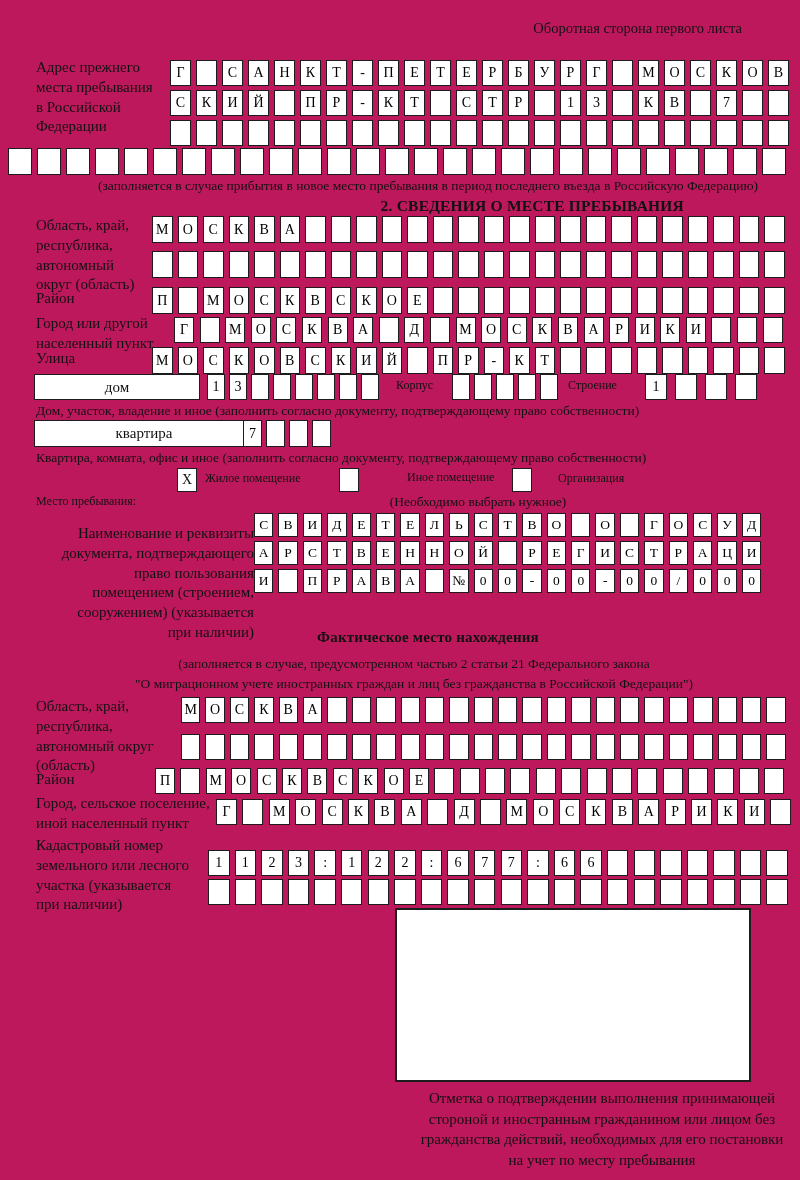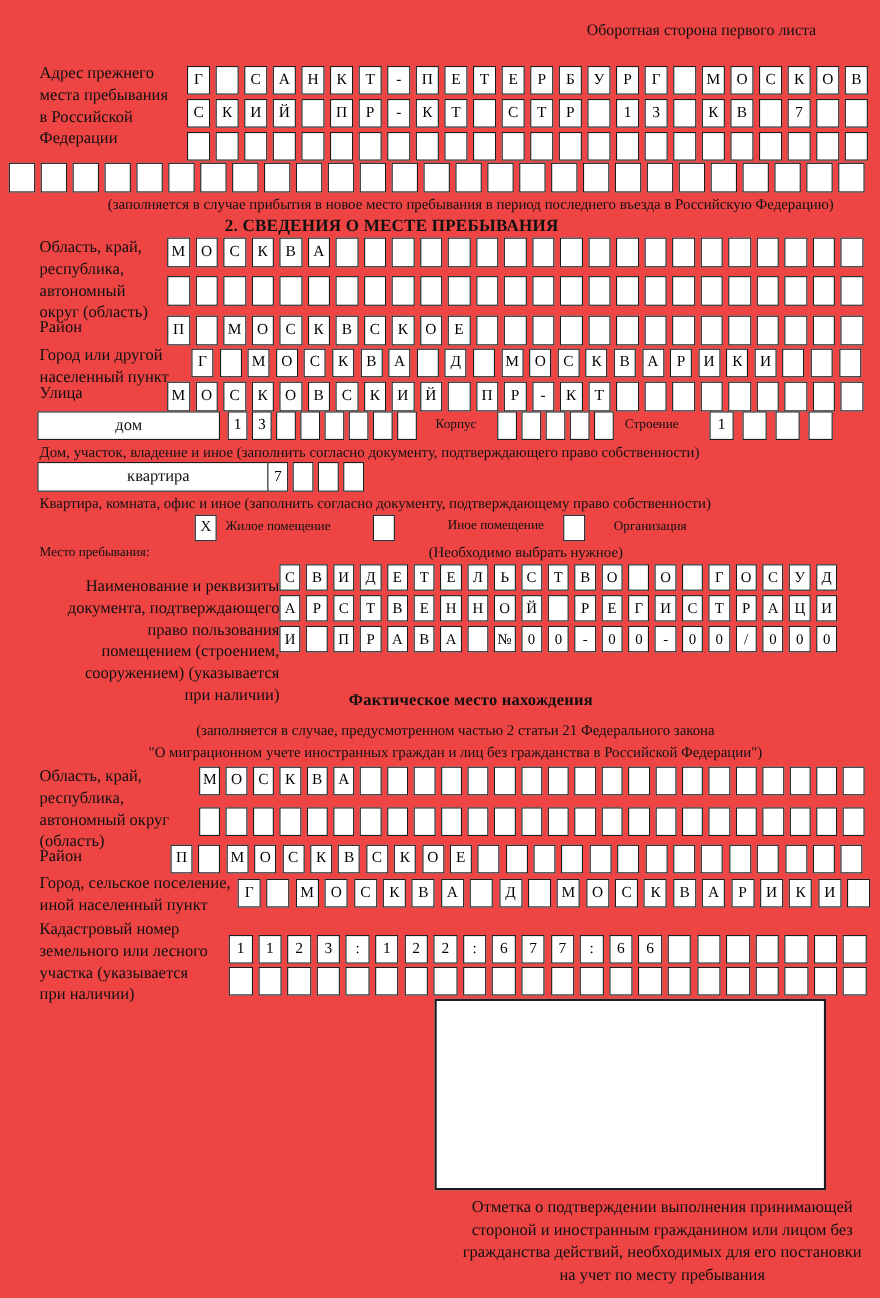--- a/index.html
+++ b/index.html
@@ -1,17 +1,17 @@
 <!DOCTYPE html>
 <html><head>
 <meta charset="utf-8">
 <style>
   html,body{margin:0;padding:0;background:#888;}
   .page{
-    position:relative;width:800px;height:1180px;background:#ef4444;
+    position:relative;width:800px;height:1180px;background:#be185d;
     font-family:"Liberation Serif","DejaVu Serif",serif;color:#111;
     overflow:hidden;margin:0 auto;
   }
   .abs{position:absolute;}
   .lbl{font-size:15px;line-height:1.32;white-space:pre-line;}
   .note{font-size:13.5px;}
   .center{text-align:center;padding-left:28px;}
   .title{font-weight:bold;font-size:15.5px;letter-spacing:.2px;}
   .ml{white-space:pre-line;}
   .cells{position:absolute;display:flex;}
@@ -158,21 +158,21 @@
       <div class="cell"></div>
       <div class="cell"></div>
       <div class="cell"></div>
       <div class="cell"></div>
       <div class="cell"></div>
       <div class="cell"></div>
       <div class="cell"></div>
     </div>
   <div class="abs note center" style="left:0;top:178px;width:800px;">(заполняется в случае прибытия в новое место пребывания в период последнего въезда в Российскую Федерацию)</div>
 
-  <div class="abs title center" style="left:0;top:197px;width:656px;">2. СВЕДЕНИЯ О МЕСТЕ ПРЕБЫВАНИЯ</div>
+  <div class="abs title center" style="left:0;top:197px;width:656px;text-align:right;">2. СВЕДЕНИЯ О МЕСТЕ ПРЕБЫВАНИЯ</div>
 
   <div class="abs lbl" style="left:36px;top:216px;width:120px;">Область, край,
 республика,
 автономный
 округ (область)</div>
   <div class="cells p25" style="left:152px;top:216px;">
       <div class="cell">М</div>
       <div class="cell">О</div>
       <div class="cell">С</div>
       <div class="cell">К</div>
@@ -332,21 +332,21 @@
       <div class="cell"></div>
       <div class="cell"></div>
     </div>
   <div class="abs inline-lbl" style="left:568px;top:378px;">Строение</div>
   <div class="cells pstr" style="left:645px;top:374px;">
       <div class="cell">1</div>
       <div class="cell"></div>
       <div class="cell"></div>
       <div class="cell"></div>
     </div>
-  <div class="abs note" style="left:36px;top:403px;">Дом, участок, владение и иное (заполнить согласно документу, подтверждающего право собственности)</div>
+  <div class="abs note" style="left:36px;top:403px;">Дом, участок, владение и иное (заполнить согласно документу, подтверждающему право собственности)</div>
 
   <div class="abs namebox" style="left:34px;top:420px;width:220px;height:27px;">квартира</div>
   <div class="cells papt" style="left:243px;top:420px;">
       <div class="cell">7</div>
       <div class="cell"></div>
       <div class="cell"></div>
       <div class="cell"></div>
     </div>
   <div class="abs note" style="left:36px;top:450px;">Квартира, комната, офис и иное (заполнить согласно документу, подтверждающему право собственности)</div>
 

